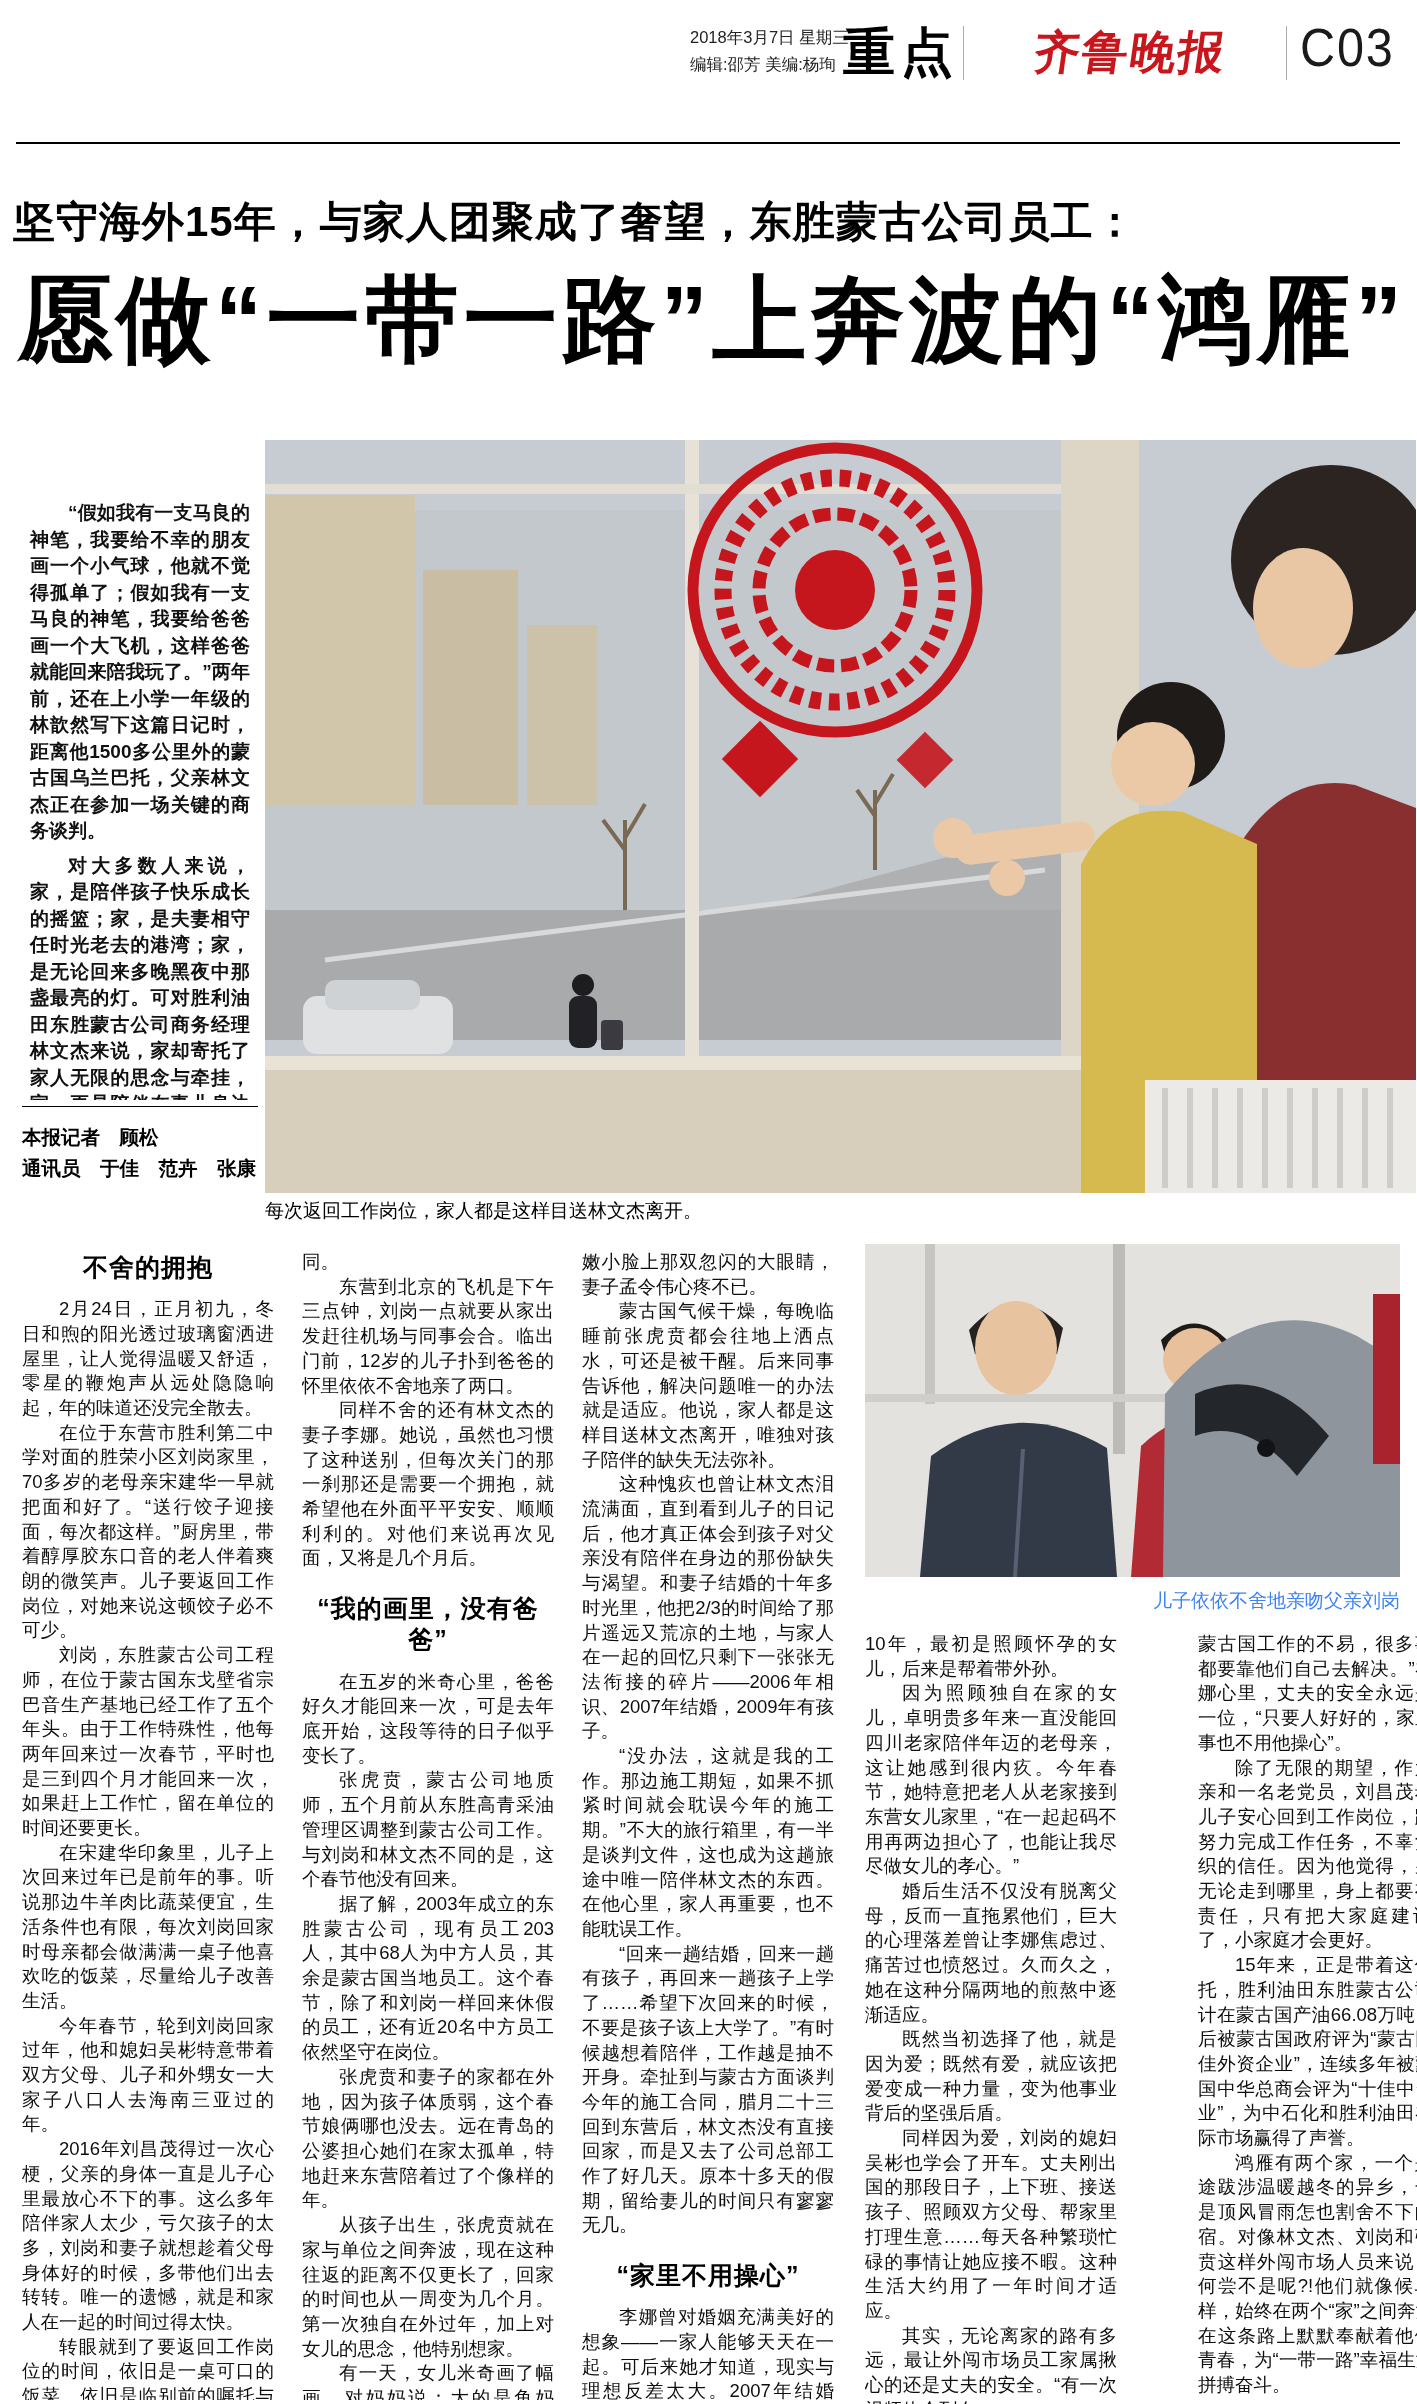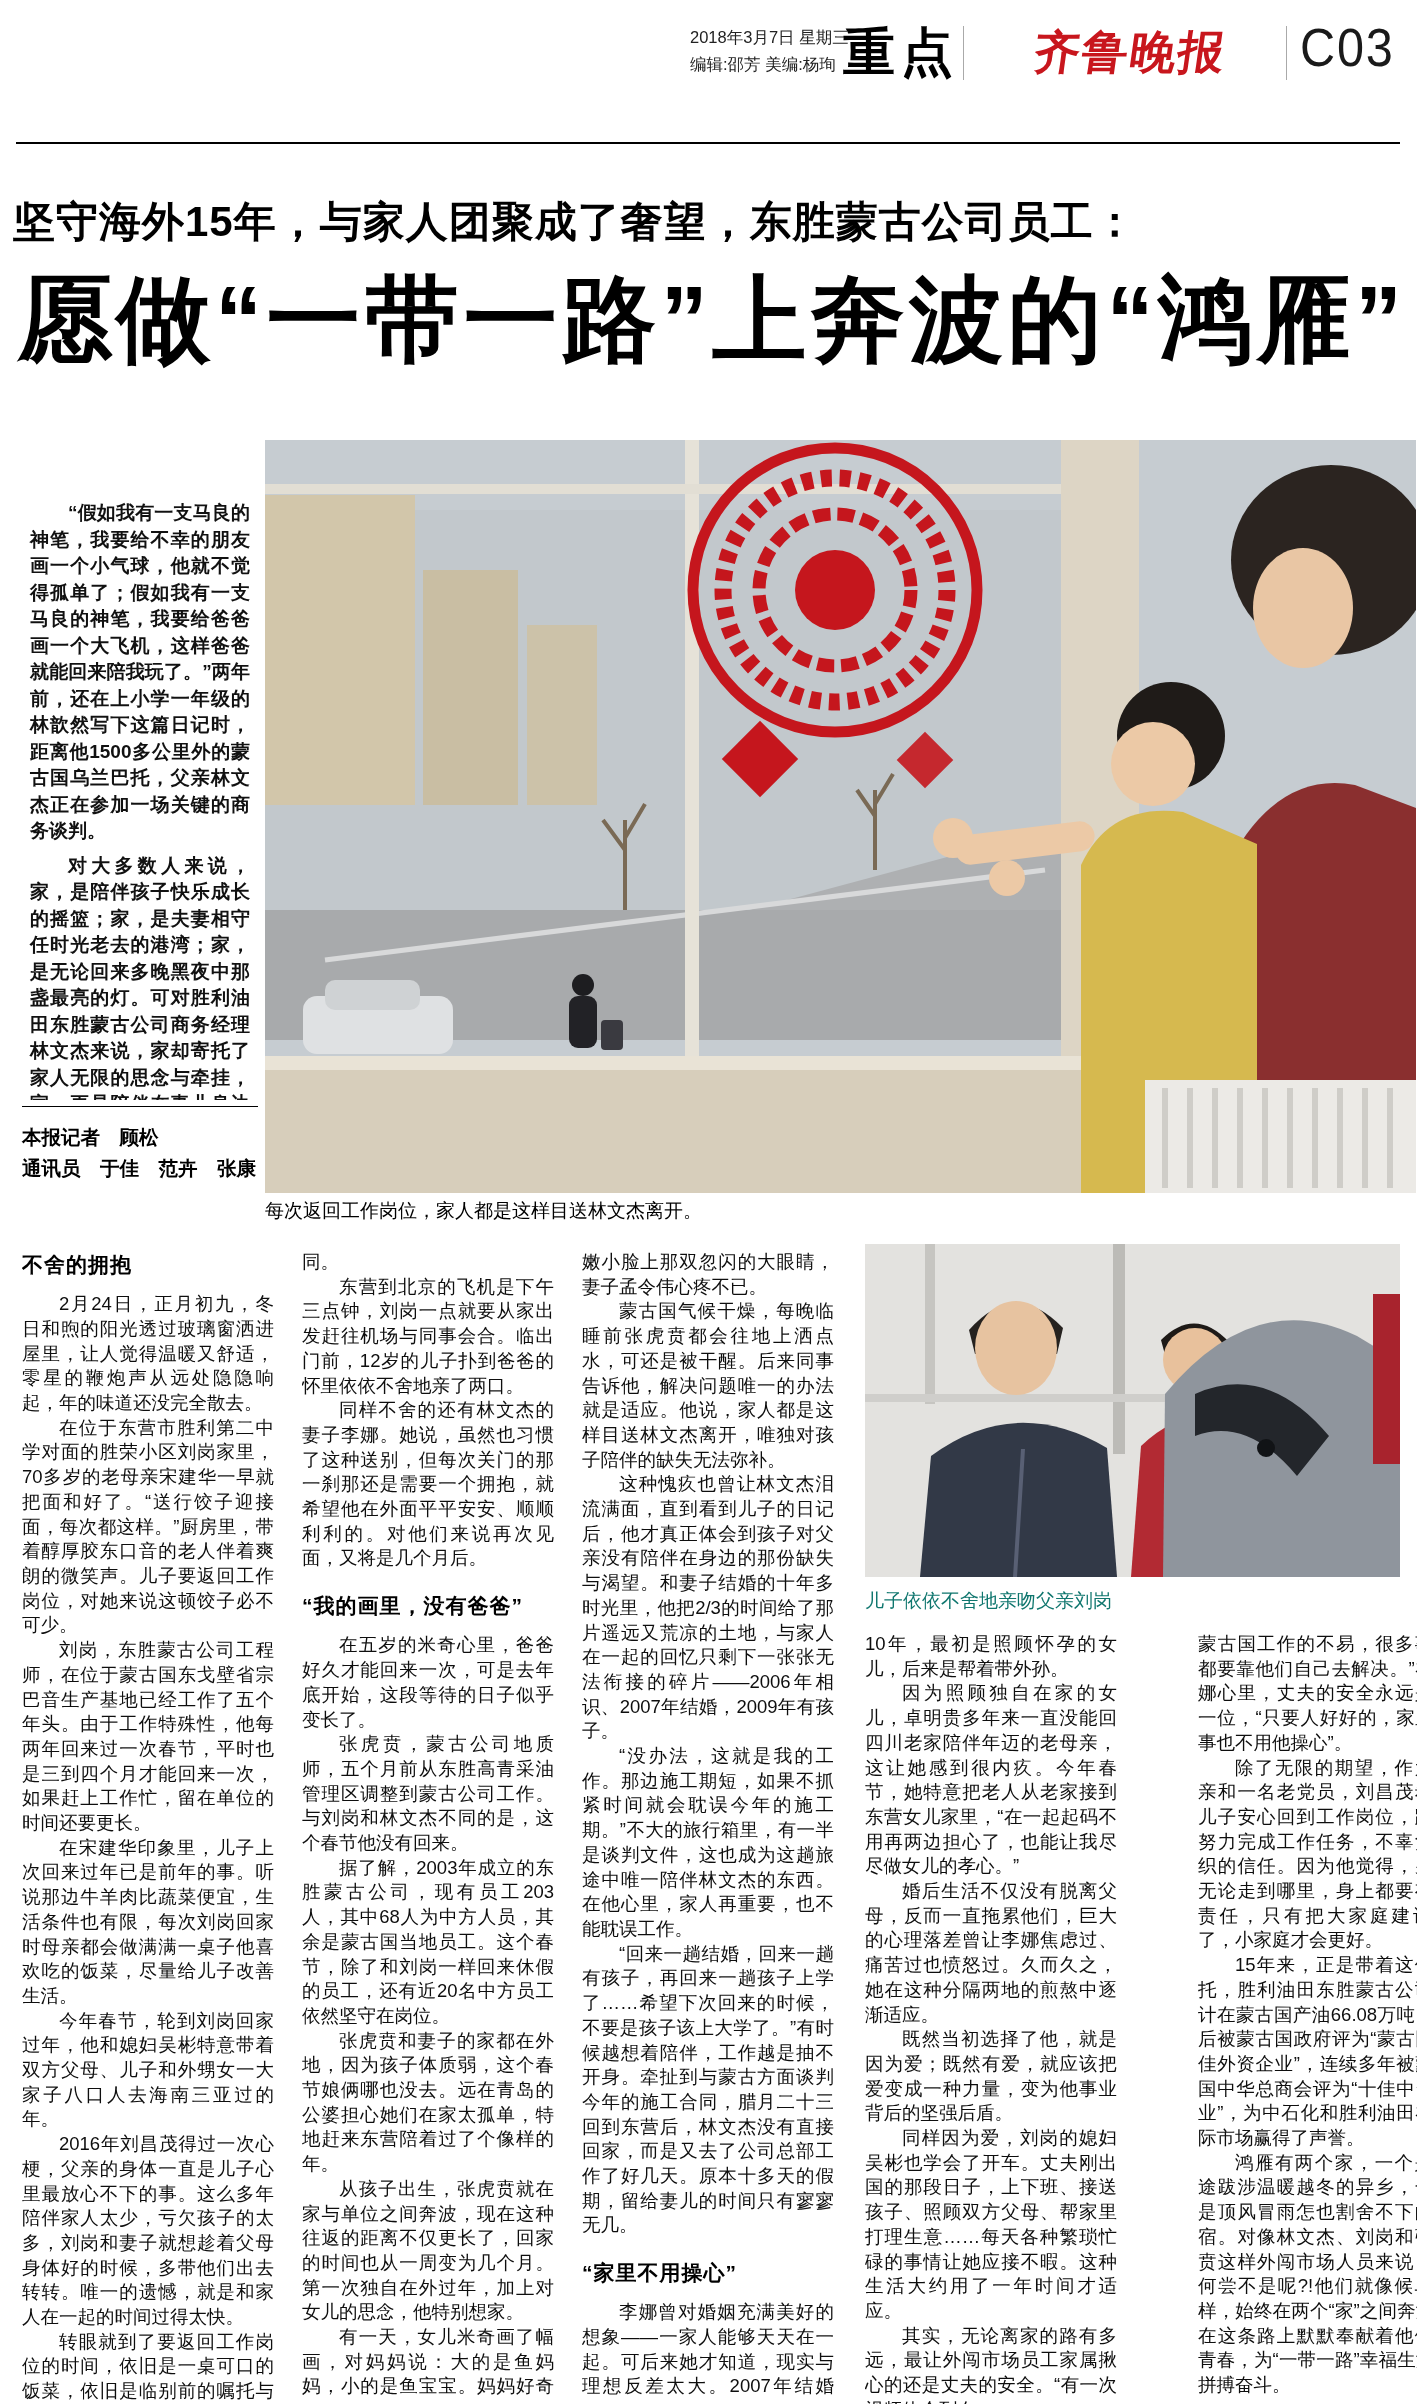--- a/index.html
+++ b/index.html
@@ -27,34 +27,34 @@
   .intro-col{position:absolute;left:22px;top:492px;width:236px;height:608px;overflow:hidden;
              font-size:19px;line-height:26.5px;font-weight:700;text-align:justify;color:#111;}
   .intro-col .para{margin:8px;text-indent:2em;}
   .intro-rule{position:absolute;left:22px;top:1106px;width:236px;height:1px;background:#000;}
   .credits{position:absolute;left:22px;top:1122px;width:260px;font-size:19.5px;font-weight:700;line-height:31px;color:#000;}
 
   
   .photo1{position:absolute;left:265px;top:440px;width:1151px;height:753px;overflow:hidden;background:#c9ced2;}
   .caption1{position:absolute;left:265px;top:1198px;width:1151px;text-align:left;font-size:19px;color:#000;}
   .photo2{position:absolute;left:865px;top:1244px;width:535px;height:333px;overflow:hidden;background:#e3e2df;}
-  .caption2{position:absolute;left:865px;top:1588px;width:535px;font-size:19px;color:#0f766e;}
+  .caption2{position:absolute;left:865px;top:1588px;width:535px;text-align:right;font-size:19px;color:#3b82f6;}
   .photo1 svg,.photo2 svg{display:block;width:100%;height:100%;}
 
   
   .article-col{position:absolute;top:1250px;width:252px;height:1150px;overflow:hidden;
                font-size:18.5px;line-height:24.7px;text-align:justify;color:#0e0e0e;}
   .col-1{left:22px;}
   .col-2{left:302px;}
   .col-3{left:582px;}
   .col-4{left:865px;top:1632px;height:772px;}
   .col-5{left:1198px;top:1632px;height:772px;width:255px;}
   .article-col .para{margin:0;text-indent:2em;}
   .article-col .para.cont{text-indent:0;}
-  .col-heading{font-size:21px;font-weight:800;line-height:1.25;margin:22px 0 14px;letter-spacing:1px;color:#000;text-align:left;}
+  .col-heading{font-size:25px;font-weight:800;line-height:1.25;margin:22px 0 14px;letter-spacing:1px;color:#000;text-align:center;}
   .article-col > .col-heading:first-child{margin-top:2px;}
 </style>
 </head>
 <body>
 
 <div class="page">
 
   <div class="hdr-date">
     <div>2018年3月7日  星期三</div>
     <div>编辑:邵芳  美编:杨珣</div>

